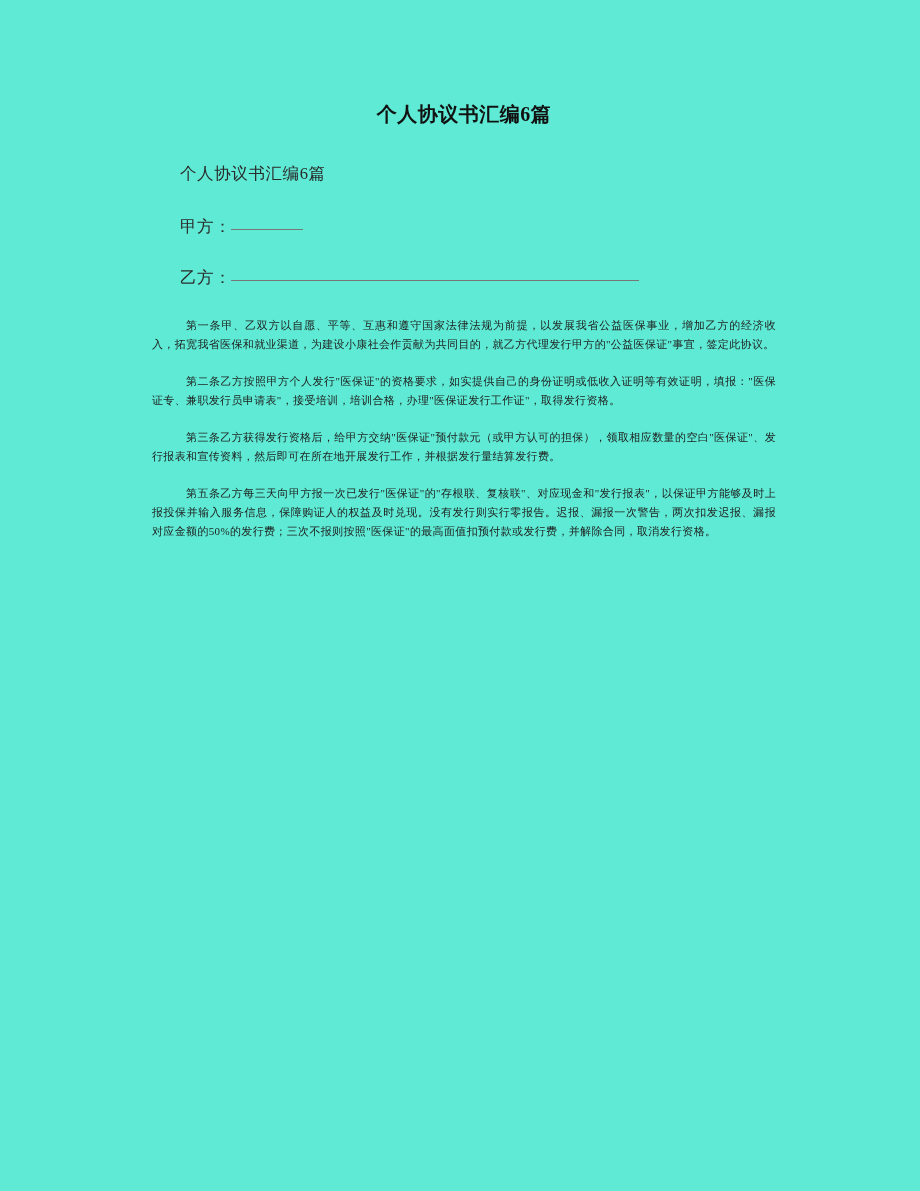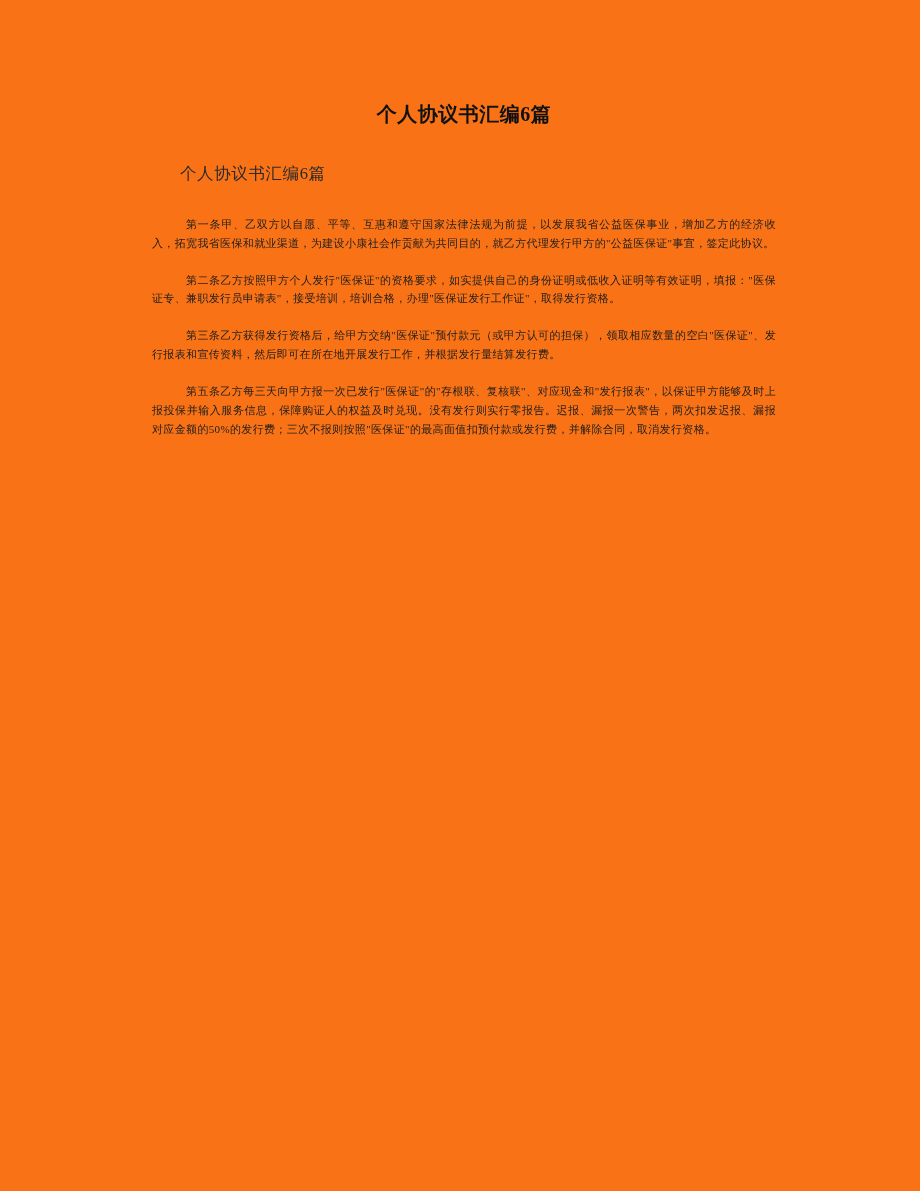--- a/index.html
+++ b/index.html
@@ -12,21 +12,21 @@
     height: 1191px;
     font-family: "Liberation Serif", "DejaVu Serif", serif;
     color: #1a1a1a;
     overflow: hidden;
   }
 
   .page {
     position: relative;
     width: 920px;
     height: 1191px;
-    background: #f97316;
+    background: #5eead4;
     box-sizing: border-box;
   }
 
   .content {
     position: absolute;
     left: 152px;
     top: 100px;
     width: 624px;
   }
 
@@ -86,21 +86,23 @@
 <body>
 
 <div class="page">
   <div class="content">
 
     <h1 class="doc-title">个人协议书汇编6篇</h1>
 
     <p class="lead-line">个人协议书汇编6篇</p>
 
 
+    <p class="party-line"><span>甲方：</span><span class="blank blank-short"></span></p>
 
+    <p class="party-line"><span>乙方：</span><span class="blank blank-long"></span></p>
 
     <p class="para">第一条甲、乙双方以自愿、平等、互惠和遵守国家法律法规为前提，以发展我省公益医保事业，增加乙方的经济收入，拓宽我省医保和就业渠道，为建设小康社会作贡献为共同目的，就乙方代理发行甲方的"公益医保证"事宜，签定此协议。</p>
 
     <p class="para">第二条乙方按照甲方个人发行"医保证"的资格要求，如实提供自己的身份证明或低收入证明等有效证明，填报："医保证专、兼职发行员申请表"，接受培训，培训合格，办理"医保证发行工作证"，取得发行资格。</p>
 
     <p class="para">第三条乙方获得发行资格后，给甲方交纳"医保证"预付款元（或甲方认可的担保），领取相应数量的空白"医保证"、发行报表和宣传资料，然后即可在所在地开展发行工作，并根据发行量结算发行费。</p>
 
 
     <p class="para">第五条乙方每三天向甲方报一次已发行"医保证"的"存根联、复核联"、对应现金和"发行报表"，以保证甲方能够及时上报投保并输入服务信息，保障购证人的权益及时兑现。没有发行则实行零报告。迟报、漏报一次警告，两次扣发迟报、漏报对应金额的50%的发行费；三次不报则按照"医保证"的最高面值扣预付款或发行费，并解除合同，取消发行资格。</p>
 

